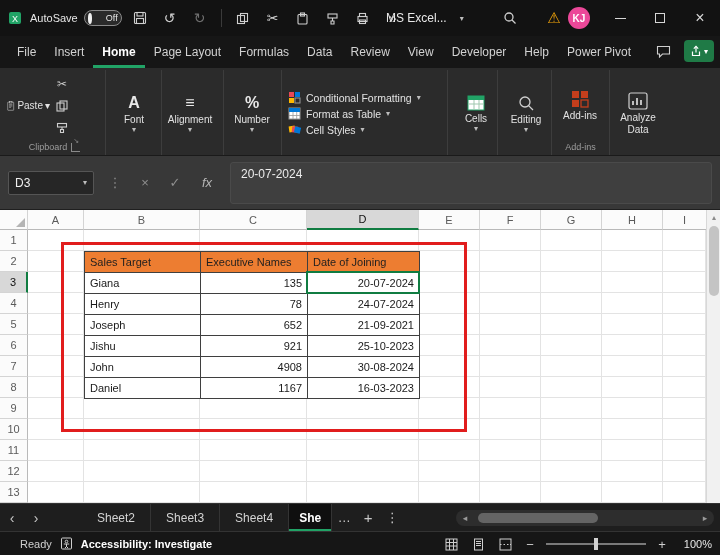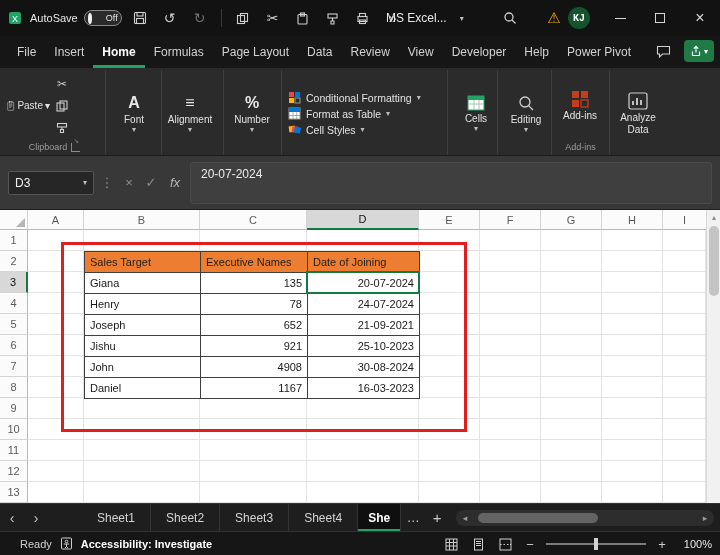--- a/index.html
+++ b/index.html
@@ -13,21 +13,21 @@
   #autosave-lbl { font-size:11px; color:#e6e6e6; margin-left:2px; }
   .toggle { width:38px; height:16px; border:1px solid #8a8a8a; border-radius:9px; background:#2a2a2a; display:flex; align-items:center; padding:0 3px; gap:14px; }
   .toggle .knob { width:11px; height:11px; border-radius:50%; background:#f0f0f0; }
   .toggle .state { font-size:9px; color:#e6e6e6; }
   .tb-btn { width:24px; height:26px; display:inline-flex; align-items:center; justify-content:center; color:#cfcfcf; font-size:14px; }
   .tb-btn.dim { color:#6f6f6f; }
   .tb-sep { width:1px; height:18px; background:#3a3a3a; margin:0 3px; }
   #win-title { position:absolute; left:386px; top:0; height:36px; display:flex; align-items:center; gap:13px; color:#e8e8e8; font-size:12px; }
   #tb-right { position:absolute; right:0; top:0; height:36px; display:flex; align-items:center; }
   #warning-btn { color:#f0a30a; font-size:15px; }
-  .avatar { width:22px; height:22px; border-radius:50%; background:#14532d; color:#fff; font-size:10px; font-weight:bold; display:flex; align-items:center; justify-content:center; margin:0 10px 0 2px;font-family:Liberation Mono, monospace; }
+  .avatar { width:22px; height:22px; border-radius:50%; background:#ec4899; color:#fff; font-size:10px; font-weight:bold; display:flex; align-items:center; justify-content:center; margin:0 10px 0 2px; }
   .winctl { width:40px; height:36px; display:inline-flex; align-items:center; justify-content:center; color:#d6d6d6; font-size:13px; }
   .min-glyph { width:11px; height:1px; background:#d6d6d6; display:inline-block; }
   .max-glyph { width:10px; height:10px; border:1px solid #d6d6d6; display:inline-block; }
 
   
   #menubar { position:absolute; top:36px; left:0; width:720px; height:32px; background:#161616; display:flex; align-items:stretch; padding-left:8px; }
   .mtab { display:flex; align-items:center; padding:0 9px; font-size:12px; color:#d2d2d2; }
   .mtab.active { color:#fff; font-weight:bold; box-shadow: inset 0 -3px 0 #21a366; }
   #menu-right { position:absolute; right:6px; top:4px; display:flex; gap:8px; align-items:center; }
   #comment-btn { width:26px; height:22px; display:flex; align-items:center; justify-content:center; }
@@ -44,21 +44,21 @@
   .glyph-icon { font-size:16px; font-weight:bold; color:#e8e8e8; line-height:18px; }
   #clip-content { flex:1; display:flex; gap:2px; }
   #paste-btn { width:44px; display:flex; flex-direction:row; align-items:center; justify-content:center; gap:2px; color:#e2e2e2; font-size:10px; }
   #clip-smalls { display:flex; flex-direction:column; justify-content:center; gap:5px; }
   .sml-btn { width:20px; height:17px; display:flex; align-items:center; justify-content:center; color:#cfcfcf; font-size:12px; }
   #styles-rows { flex:1; display:flex; flex-direction:column; justify-content:center; gap:3px; padding:0 4px; }
   .style-row { display:flex; align-items:center; gap:5px; color:#e2e2e2; font-size:10.5px; }
   .style-row .chev { font-size:8px; color:#bdbdbd; }
 
   
-  #formulabar { position:absolute; top:156px; left:0; width:720px; height:54px; background:#383838; display:flex; align-items:center; padding:0 8px; gap:4px; border-bottom:1px solid #1f1f1f; }
+  #formulabar { position:absolute; top:156px; left:0; width:720px; height:54px; background:#383838; display:flex; align-items:center; padding:0 8px; gap:12px; border-bottom:1px solid #1f1f1f; }
   #namebox { width:86px; height:24px; background:#262626; border:1px solid #555; border-radius:2px; display:flex; align-items:center; color:#f0f0f0; font-size:12px; padding:0 6px; }
   #namebox .nb-val { flex:1; }
   #namebox .chev { font-size:8px; color:#bdbdbd; }
   .fb-ico { color:#8f8f8f; font-size:13px; width:18px; text-align:center; }
   #fx-btn { color:#b5b5b5; font-style:italic; font-size:13px; width:22px; }
   #formula-input { flex:1; height:42px; background:#3f3f3f; border:1px solid #4a4a4a; border-radius:3px; color:#ececec; font-size:12px; padding:4px 10px; }
 
   
   #sheet { position:absolute; top:210px; left:0; width:720px; height:293px; background:#fff; }
   #colheaders { position:absolute; top:0; left:0; height:20px; width:706px; display:flex; }
@@ -189,22 +189,22 @@
         <span class="max-glyph"></span>
       </button>
     <button class="winctl" style="font-size:16px;">×</button>
   </span>
 </header>
 
 <nav id="menubar">
   <span class="mtab">File</span>
   <span class="mtab">Insert</span>
   <span class="mtab active">Home</span>
+  <span class="mtab">Page Layout</span>
   <span class="mtab">Formulas</span>
-  <span class="mtab">Page Layout</span>
   <span class="mtab">Data</span>
   <span class="mtab">Review</span>
   <span class="mtab">View</span>
   <span class="mtab">Developer</span>
   <span class="mtab">Help</span>
   <span class="mtab">Power Pivot</span>
   <span id="menu-right">
     <button id="comment-btn">
       <svg width="15" height="13" viewBox="0 0 15 13" fill="none" stroke="#cfcfcf" stroke-width="1.1">
           <path d="M1.5 1.5 h12 v7.5 h-7 l-3 3 v-3 h-2 z"></path>
@@ -444,21 +444,20 @@
   <div id="vscroll">
     <div class="varr">▴</div>
     <div class="vthumb"></div>
   </div>
 </div>
 
 <div id="sheetbar">
   <button class="nav-arr">‹</button>
   <button class="nav-arr">›</button>
   <div id="tabs">
-    <span class="stab">Sheet1</span>
     <span class="stab">Sheet2</span>
     <span class="stab">Sheet3</span>
     <span class="stab">Sheet4</span>
     <span class="stab active">She</span>
   </div>
   <button class="sb-btn">…</button>
   <button class="sb-btn" style="font-size:15px;">+</button>
   <button class="sb-btn">⋮</button>
   <div id="hscroll">
     <span class="harr">◂</span>

